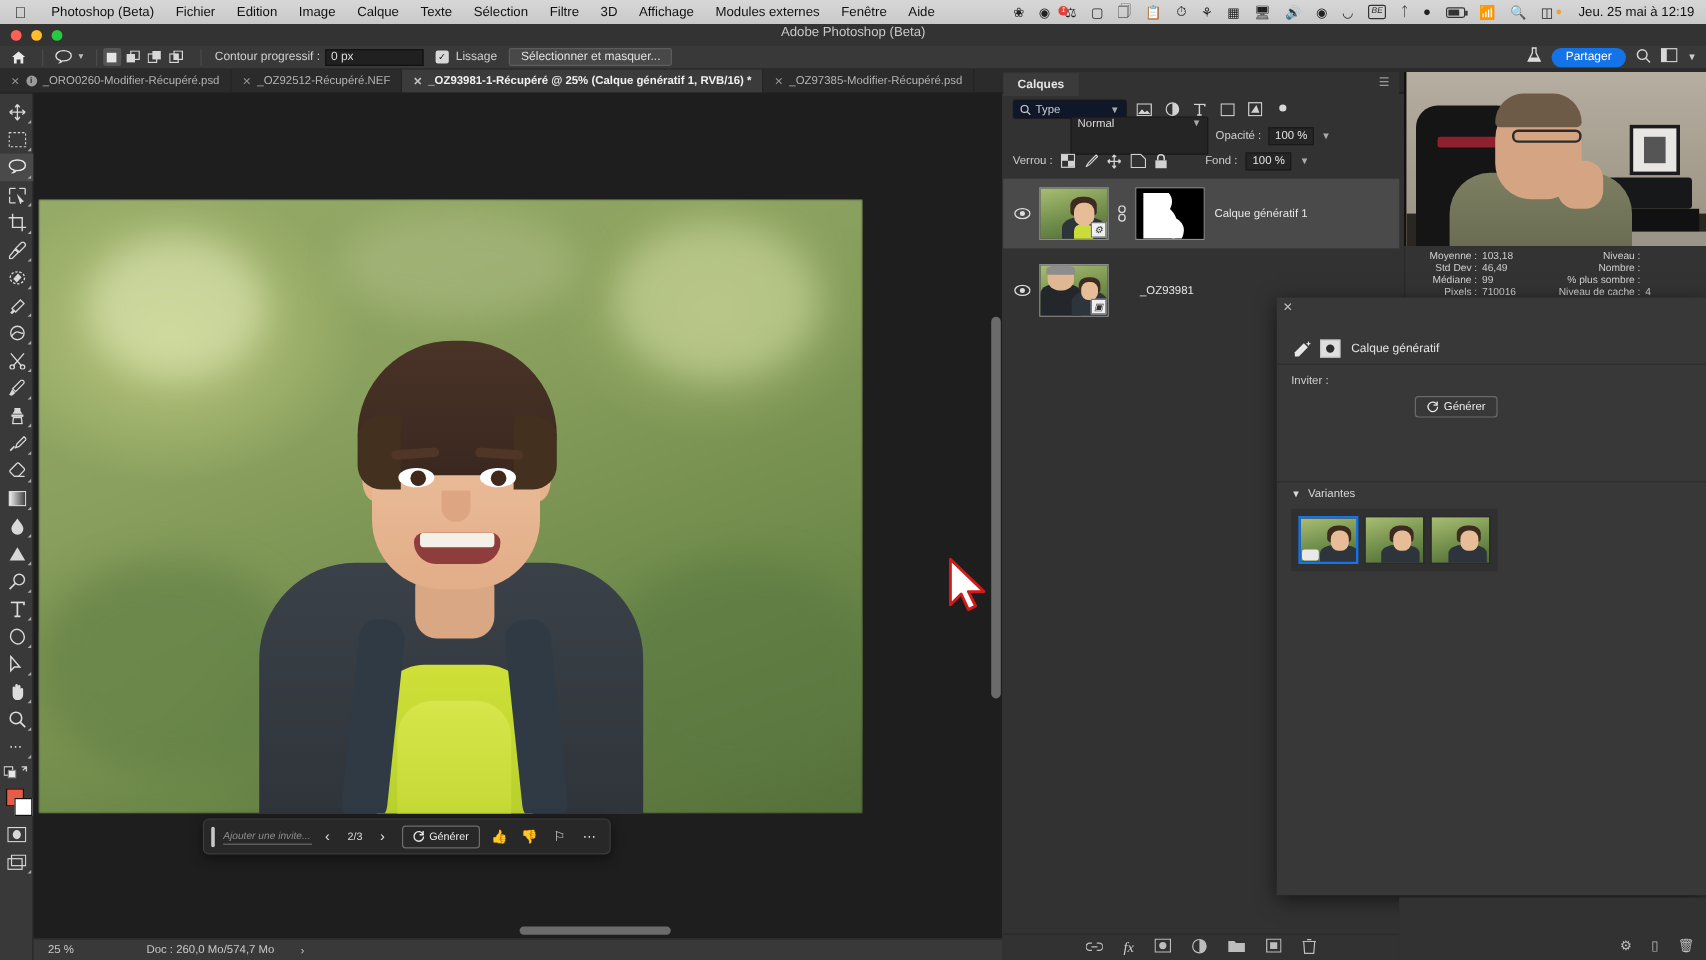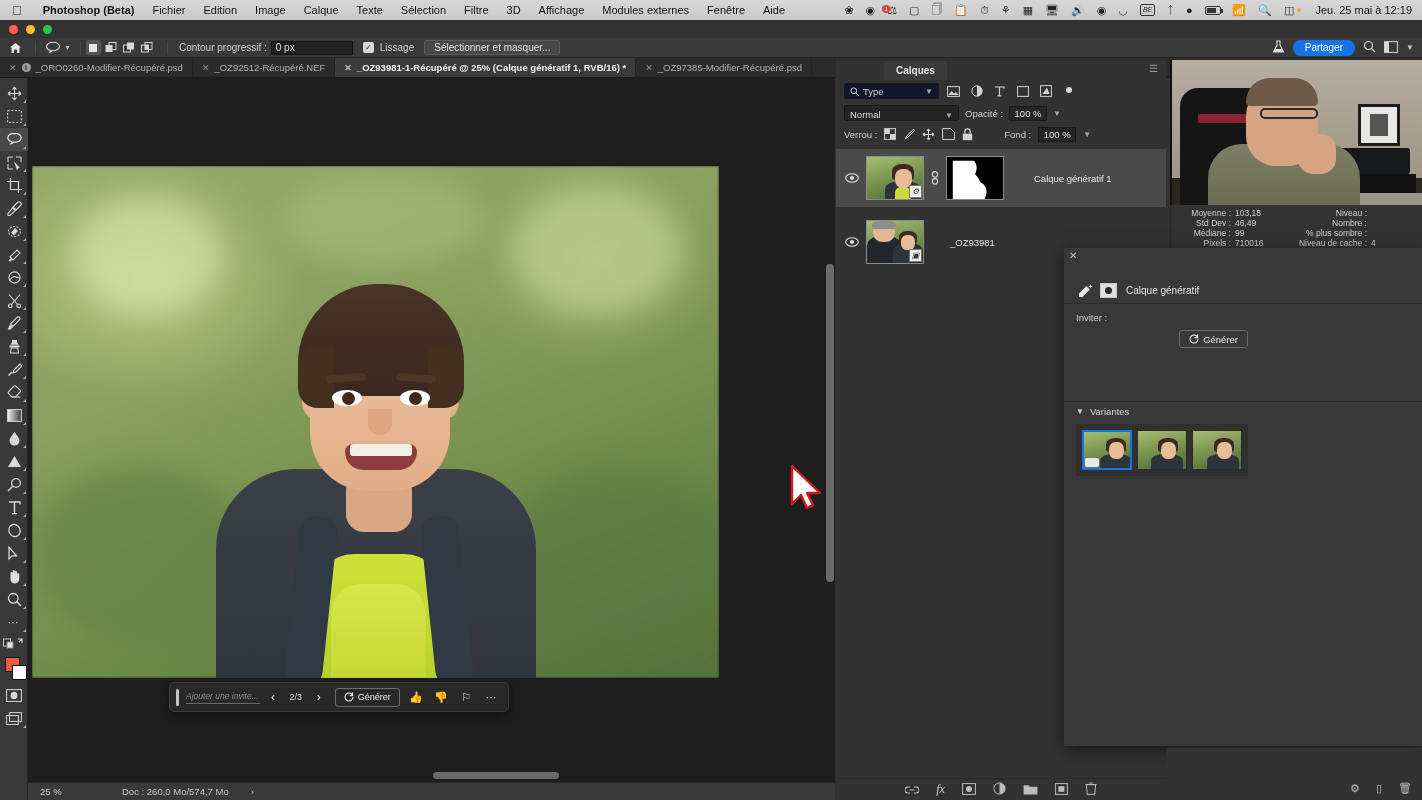--- a/index.html
+++ b/index.html
@@ -6,21 +6,21 @@
   html,body { width:1422px; height:800px; overflow:hidden; background:#1e1e1e;
     font-family:"Liberation Sans", sans-serif; -webkit-font-smoothing:antialiased; }
   .app { position:relative; width:1422px; height:800px; background:#323232; }
 
   
   .macbar { position:absolute; left:0; top:0; width:1422px; height:20px;
     background:linear-gradient(180deg,#d7d7d7,#c9c9c9); display:flex; align-items:center;
     font-size:11px; color:#111; padding:0 8px; }
   .macbar .apple { font-size:13px; margin:0 12px 0 4px; line-height:1; }
   .macbar .mi { padding:0 9px; white-space:nowrap; }
-  .macbar .mi.b { font-weight:bold; }
+  .macbar .mi.b { font-weight:normal; }
   .macbar .spacer { flex:1; }
   .macbar .sicon { padding:0 6px; display:flex; align-items:center; position:relative;
      font-size:11px; color:#222; }
   .macbar .clock { padding-left:8px; padding-right:2px; white-space:nowrap; }
   .badge { position:absolute; top:1px; left:1px; width:8px; height:8px; border-radius:50%;
     background:#e0403a; color:#fff; font-size:6px; display:flex; align-items:center;
     justify-content:center; }
   .bebox { border:1px solid #333; border-radius:2px; font-size:7px; padding:0 2px; line-height:10px; }
   .batt { width:16px; height:9px; border:1px solid #333; border-radius:2px; position:relative; }
   .batt:after { content:''; position:absolute; right:-3px; top:2px; width:2px; height:4px; background:#333; }
@@ -164,48 +164,48 @@
   .statusbar { position:absolute; left:28px; top:782px; width:807px; height:18px;
      background:#393939; display:flex; align-items:center; font-size:9.5px; color:#c8c8c8;
      border-top:1px solid #2a2a2a; }
   .statusbar .zoom { width:60px; padding-left:12px; }
   .statusbar .doc { padding-left:34px; }
   .statusbar .car { padding-left:22px; font-size:9px; }
 
   
   .layerspanel { position:absolute; left:836px; top:60px; width:330px; height:740px;
      background:#323232; }
-  .lp-header { height:20px; display:flex; align-items:center;margin-left:48px; }
+  .lp-header { height:20px; display:flex; align-items:center; }
   .lp-tab { font-size:10px; color:#e4e4e4; font-weight:bold; background:#3b3b3b;
      padding:4px 12px 4px 12px; }
   .lp-menu { margin-left:auto; padding:0 8px 3px 0; color:#9b9b9b; font-size:10px; }
   .lp-row { height:22px; display:flex; align-items:center; padding:0 8px; gap:6px; }
   .lp-filter { background:#0f172a; border:1px solid #191919; border-radius:2px;
      height:16px; width:95px; display:flex; align-items:center; gap:4px; padding:0 5px;
      font-size:9.5px; color:#cfcfcf; }
   .lp-filter .cv { margin-left:auto; font-size:8px; color:#aaa; }
   .fic { width:17px; height:15px; display:flex; align-items:center; justify-content:center;
      color:#d0d0d0; }
   .lp-blend { background:#252525; border:1px solid #191919; border-radius:2px;
-     height:16px; width:115px; display:flex; align-items:flex-end; padding:0 5px;
-     font-size:9.5px; color:#dcdcdc; }
+     height:32px; width:115px; display:flex; align-items:flex-start; padding:0 5px;
+     font-size:9.5px; color:#dcdcdc;margin-left:48px; }
   .lp-blend .cv { margin-left:auto; font-size:8px; color:#aaa; }
   .lp-lbl { font-size:9.5px; color:#cfcfcf; }
   .lp-val { background:#252525; border:1px solid #191919; height:15px; min-width:38px;
      display:flex; align-items:center; justify-content:center; font-size:9.5px; color:#e2e2e2; }
   .lp-lockrow { display:flex; align-items:center; gap:7px; padding:0 8px; height:20px; }
   .lock-ic { color:#d6d6d6; display:flex; align-items:center; }
   .layer { height:58px; display:flex; align-items:center; padding:0 8px; gap:6px; }
   .layer.sel { background:#4a4a4a; }
   .eye { width:16px; display:flex; justify-content:center; color:#d8d8d8; }
   .thumb { width:58px; height:44px; border:1px solid #8c8c8c; position:relative; overflow:hidden; }
   .thumb.mask { border-color:#8c8c8c; background:#000; }
   .chain { width:10px; display:flex; flex-direction:column; align-items:center; color:#d0d0d0;
      font-size:9px; }
-  .lname { font-size:9.5px; color:#e6e6e6; margin-left:24px; }
+  .lname { font-size:9.5px; color:#e6e6e6; margin-left:2px; }
   .lp-footer { position:absolute; left:0; bottom:0; width:330px; height:22px;
      display:flex; align-items:center; justify-content:center; gap:17px; color:#cfcfcf;
      font-size:11px; background:#323232; border-top:1px solid #2a2a2a; }
 
   
   .webcam { position:absolute; left:1170px; top:60px; width:252px; height:145px;
      overflow:hidden; background:#6a6356; border-left:2px solid #111; }
   .wc-wall { position:absolute; inset:0; background:linear-gradient(180deg,#b5aea1,#98907f); }
   .wc-floorline { position:absolute; left:0; right:0; top:118px; height:27px;
      background:#2a2723; }
@@ -336,20 +336,21 @@
     <span class="sicon">◫<i class="dot-orange"></i></span>
     <span class="clock">Jeu. 25 mai à 12:19</span>
   </div>
 
   <div class="titlebar"></div>
   <div class="traffic">
     <span class="tl-red"></span>
     <span class="tl-yel"></span>
     <span class="tl-grn"></span>
   </div>
+  <div class="apptitle">Adobe Photoshop (Beta)</div>
 
   <div class="optionsbar">
     <div class="ob-home">
       <svg width="13" height="12" viewBox="0 0 13 12">
           <path d="M6.5 1 1 5.6h1.6V11h2.3V7.6h3.2V11h2.3V5.6H12z" fill="#e8e8e8"></path>
         </svg>
     </div>
     <div class="ob-sep"></div>
     <div class="ob-tool">
       <svg width="16" height="14" viewBox="0 0 16 14">

